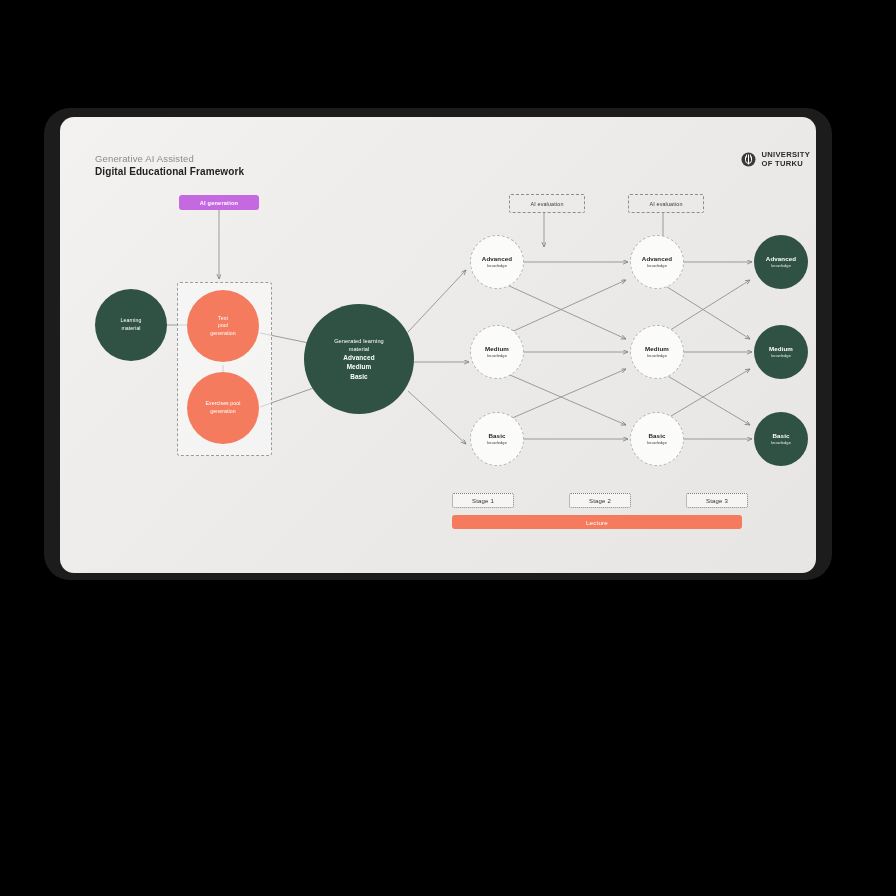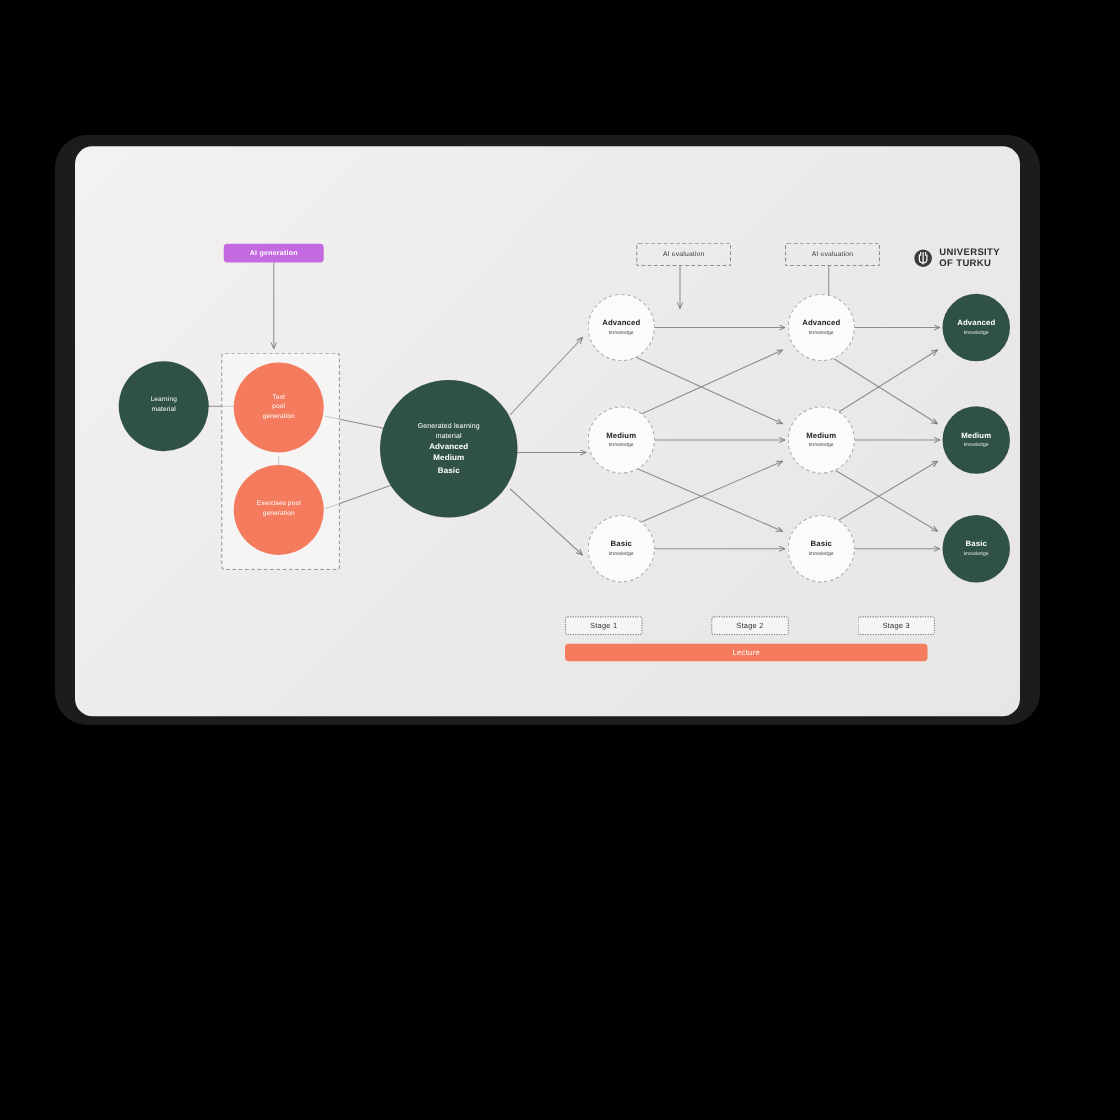--- a/index.html
+++ b/index.html
@@ -17,21 +17,21 @@
     background:linear-gradient(135deg,#f3f2f1 0%,#eceae9 55%,#e8e6e5 100%);
     border-radius:14px;overflow:hidden;
   }
 
   
   .hdr{position:absolute;left:35px;top:36px;}
   .hdr .l1{font-size:9.5px;color:#8a8a8a;letter-spacing:.15px;line-height:12px;}
   .hdr .l2{font-size:10px;color:#222;font-weight:bold;letter-spacing:.1px;line-height:13px;}
 
   
-  .logo{position:absolute;right:16px;top:34px;display:flex;align-items:center;gap:5px;margin-top:47px;}
+  .logo{position:absolute;right:6px;top:34px;display:flex;align-items:center;gap:5px;}
   .logo .mark{width:15px;height:15px;flex:none;}
   .logo .txt{font-size:7.6px;font-weight:bold;color:#2b2b2b;line-height:8.6px;letter-spacing:.3px;}
 
   
   .edges{position:absolute;left:0;top:0;width:756px;height:456px;pointer-events:none;}
 
   
   .node{position:absolute;display:flex;flex-direction:column;align-items:center;justify-content:center;
         text-align:center;box-sizing:border-box;}
   .circ{border-radius:50%;}
@@ -71,20 +71,24 @@
 </style>
 </head>
 <body>
 
 <div id="stage">
 
   <div class="bezel"></div>
 
   <div class="screen">
 
+    <div class="hdr">
+      <div class="l1">Generative AI Assisted</div>
+      <div class="l2">Digital Educational Framework</div>
+    </div>
 
     <div class="logo">
       <span class="mark">
         <svg width="15" height="15" viewBox="0 0 30 30">
           <circle cx="15" cy="15" r="14" fill="#3a3a3a"></circle>
           <path d="M15 5 L15 25 M9 9 L9 17 Q9 22 15 23 Q21 22 21 17 L21 9" stroke="#fff" stroke-width="2" fill="none"></path>
           <path d="M11 5 L11 11 M19 5 L19 11" stroke="#fff" stroke-width="1.8"></path>
         </svg>
       </span>
       <span class="txt">

